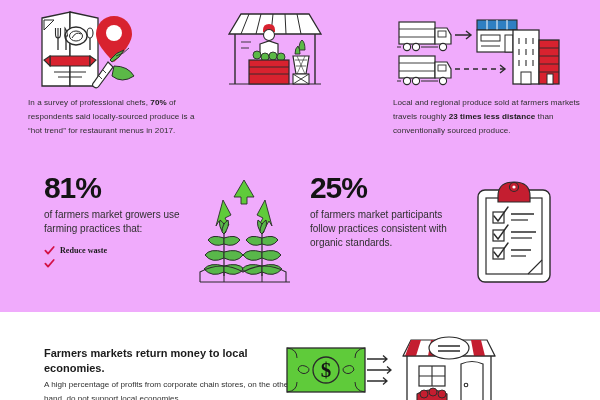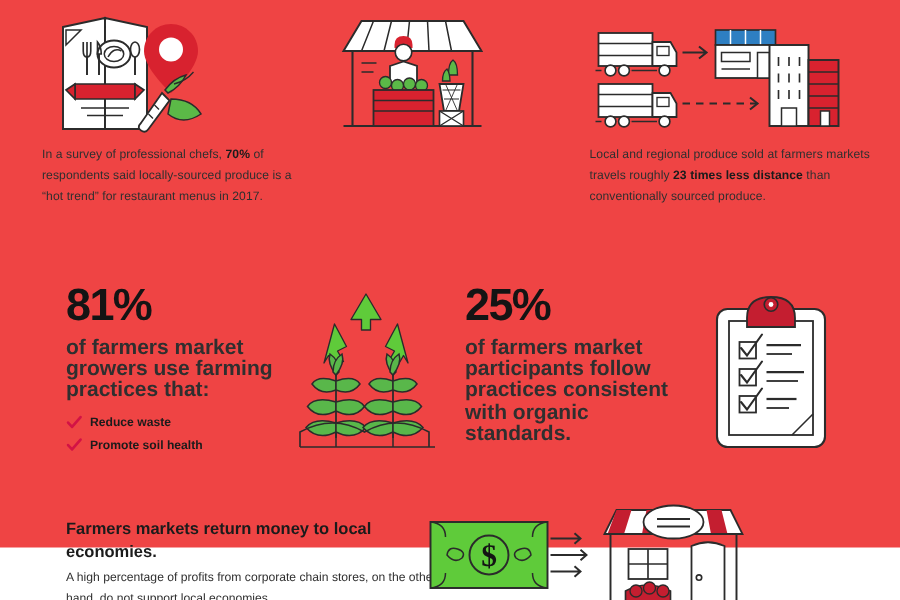--- a/index.html
+++ b/index.html
@@ -11,22 +11,22 @@
     width: 600px;
     height: 400px;
     overflow: hidden;
     font-family: "Liberation Sans", sans-serif;
     color: #2b2b2b;
     position: relative;
   }
   .page {
     position: relative;
     width: 600px;
-    height: 365px;
-    background: #ef4444;
+    height: 312px;
+    background: #f0abfc;
   }
 
   
   .row-top {
     position: absolute;
     top: 0; left: 0;
     width: 600px;
     height: 180px;
     display: flex;
   }
@@ -48,21 +48,21 @@
     font-size: 8.1px;
     line-height: 14.2px;
     color: #2f2f2f;
     letter-spacing: 0.05px;
   }
   .body-text b { font-weight: 700; color: #1b1b1b; }
 
   
   .row-mid {
     position: absolute;
-    top: 188px; left: 0;
+    top: 172px; left: 0;
     width: 600px;
     height: 130px;
     display: flex;
   }
   .stat-block {
     position: relative;
     display: flex;
     box-sizing: border-box;
   }
   .stat-left  { width: 300px; padding-left: 44px; }
@@ -70,26 +70,25 @@
   .stat-text { width: 150px; }
   .pct {
     font-size: 30px;
     font-weight: 700;
     letter-spacing: -1.1px;
     color: #141414;
     line-height: 32px;
     margin-bottom: 4px;
   }
   .stat-sub {
-    font-size: 14px;
+    font-size: 10px;
     line-height: 14.2px;
     color: #2f2f2f;
-    font-weight: bold;
-  }
-  .bullets { margin-top: 7px; }
+  }
+  .bullets { margin-top: 7px; font-family: Liberation Serif, serif; }
   .bullet {
     display: flex;
     align-items: center;
     font-size: 8.1px;
     font-weight: 700;
     color: #1b1b1b;
     line-height: 15px;
   }
   .check {
     width: 11px;
@@ -285,21 +284,20 @@
           <div class="bullet">
             <svg class="check" viewBox="0 0 12 12">
               <path d="M1.5 6.2 L4.4 9.4 L10.6 2.2" fill="none" stroke="#D31245" stroke-width="1.9" stroke-linecap="round" stroke-linejoin="round"></path>
             </svg>
             <span>Reduce waste</span>
           </div>
           <div class="bullet">
             <svg class="check" viewBox="0 0 12 12">
               <path d="M1.5 6.2 L4.4 9.4 L10.6 2.2" fill="none" stroke="#D31245" stroke-width="1.9" stroke-linecap="round" stroke-linejoin="round"></path>
             </svg>
-            <span>Promote soil health</span>
           </div>
         </div>
       </div>
       <div class="stat-art">
         <svg width="110" height="108" viewBox="0 0 110 108">
 
           <g fill="#5FCB3A" stroke="#2b2b2b" stroke-width="0.9" stroke-linejoin="round">
             <path d="M54 4 L64 21 L57 21 L57 28 L51 28 L51 21 L44 21 Z"></path>
             <path d="M33 24 L41 39 L35 42 L39 49 L33 52 L29 45 L26 50 Z"></path>
             <path d="M75 24 L67 39 L73 42 L69 49 L75 52 L79 45 L82 50 Z"></path>

